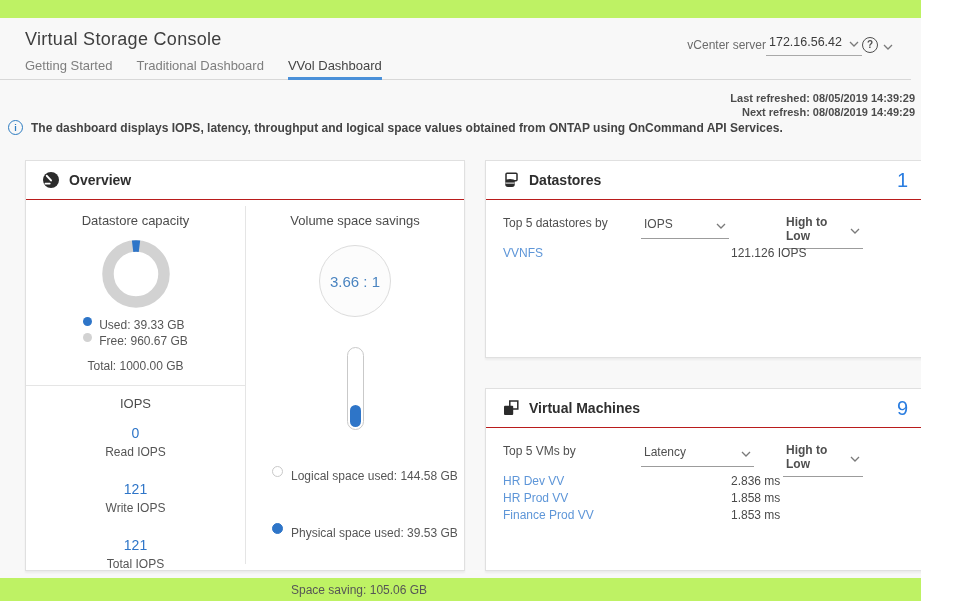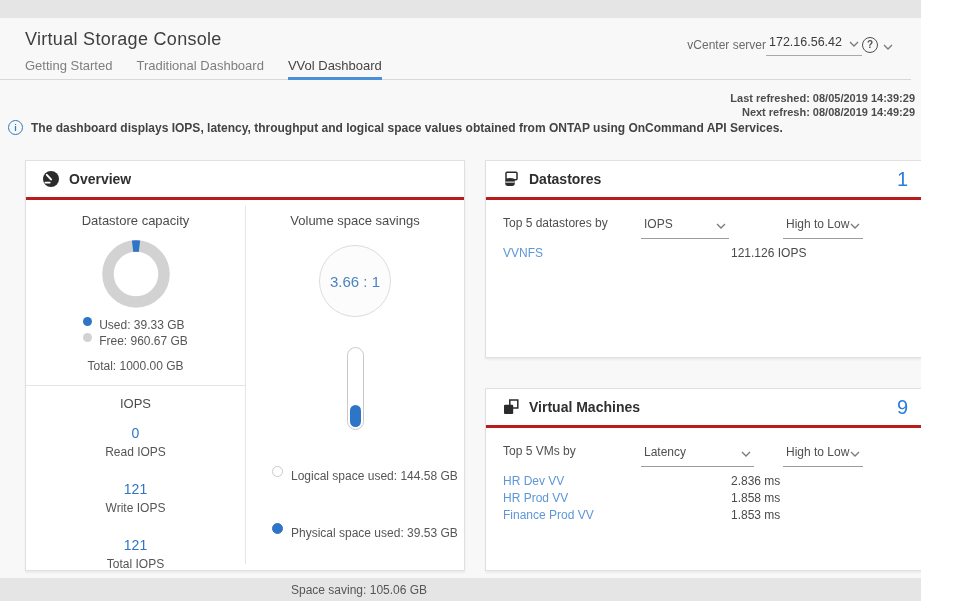--- a/index.html
+++ b/index.html
@@ -3,21 +3,21 @@
 <meta charset="utf-8">
 <style>
   :root{
     --accent:#2e75c8; --link:#5e96d8; --count:#2a7de0; --tab-underline:#4a90d9;
     --donut-free:#d2d2d2; --icon-dark:#2b2b2b; --info-blue:#2d7cc1;
   }
   *{box-sizing:border-box;}
   html,body{margin:0;padding:0;}
   body{width:957px;height:601px;background:#fff;font-family:"Liberation Sans",sans-serif;
        -webkit-font-smoothing:antialiased;color:#454545;}
-  .page{position:relative;width:921px;height:601px;overflow:hidden;background:#e5e5e5;}
+  .page{position:relative;width:921px;height:601px;overflow:hidden;background:#bef264;}
   .surface{position:absolute;left:0;top:18px;width:957px;height:560px;background:#f8f8f8;}
 
   
   .app-title{position:absolute;left:25px;top:29px;margin:0;font-size:18px;font-weight:400;
              color:#3e3e3e;letter-spacing:.3px;}
   .vc-area{position:absolute;top:33px;right:28px;display:flex;align-items:center;gap:0;}
   .vc-label{font-size:12px;color:#6b6b6b;}
   .vc-select{display:flex;align-items:center;gap:7px;border-bottom:1px solid #a9a9a9;
              padding:0 3px 4px 3px;cursor:pointer;}
   .vc-select .val{font-size:12.5px;color:#3c3c3c;}
@@ -40,21 +40,21 @@
   .banner{position:absolute;left:8px;top:120px;display:flex;align-items:center;gap:8px;}
   .info-circle{width:15px;height:15px;border:1.3px solid var(--info-blue,#2d7cc1);border-radius:50%;
                display:flex;align-items:center;justify-content:center;font-size:9px;font-weight:700;
                color:var(--info-blue,#2d7cc1);flex:none;}
   .banner .txt{font-size:12px;font-weight:700;color:#434343;}
 
   
   .card{position:absolute;background:#fff;border:1px solid #e0e0e0;
         box-shadow:0 2px 2px rgba(0,0,0,.05);}
   .card-head{height:39px;display:flex;align-items:center;padding:0 16px;
-             border-bottom:3px solid #b91c1c;}
+             border-bottom:1px solid #b91c1c;}
   .card-head .ic{display:flex;align-items:center;}
   .card-title{font-size:14px;font-weight:700;color:#2f2f2f;margin-left:9px;}
   .card-count{margin-left:auto;font-size:20px;font-weight:500;color:var(--count,#2a7de0);}
 
   .card-overview{left:25px;top:160px;width:440px;height:411px;}
   .card-datastores{left:485px;top:160px;width:440px;height:198px;}
   .card-vms{left:485px;top:388px;width:440px;height:183px;}
 
   
   .ov-body{position:relative;height:370px;}
@@ -92,21 +92,21 @@
   .radio.on{background:var(--accent,#2e75c8);border-color:var(--accent,#2e75c8);}
   .sav-line.noicon{padding-left:19px;}
 
   
   .panel-controls{position:absolute;left:0;right:0;top:52px;height:26px;}
   .pc-label{position:absolute;left:17px;top:3px;font-size:12px;color:#4f4f4f;}
   .select{position:absolute;top:0;display:flex;align-items:center;justify-content:space-between;
           border-bottom:1px solid #9c9c9c;padding:2px 3px 5px 3px;cursor:pointer;}
   .select .val{font-size:12px;color:#4f4f4f;}
   .sel-metric{left:155px;}
-  .sel-order{left:297px;width:80px;}
+  .sel-order{left:297px;width:80px;font-weight:bold;}
   .panel-list{position:absolute;left:0;right:0;top:84px;}
   .prow{position:relative;height:17px;line-height:17px;}
   .prow .name{position:absolute;left:17px;font-size:12px;color:var(--link,#5e96d8);cursor:pointer;}
   .prow .value{position:absolute;left:245px;font-size:12px;color:#4a4a4a;}
 </style>
 </head>
 <body>
 
 <div class="page">
   <div class="surface"></div>

